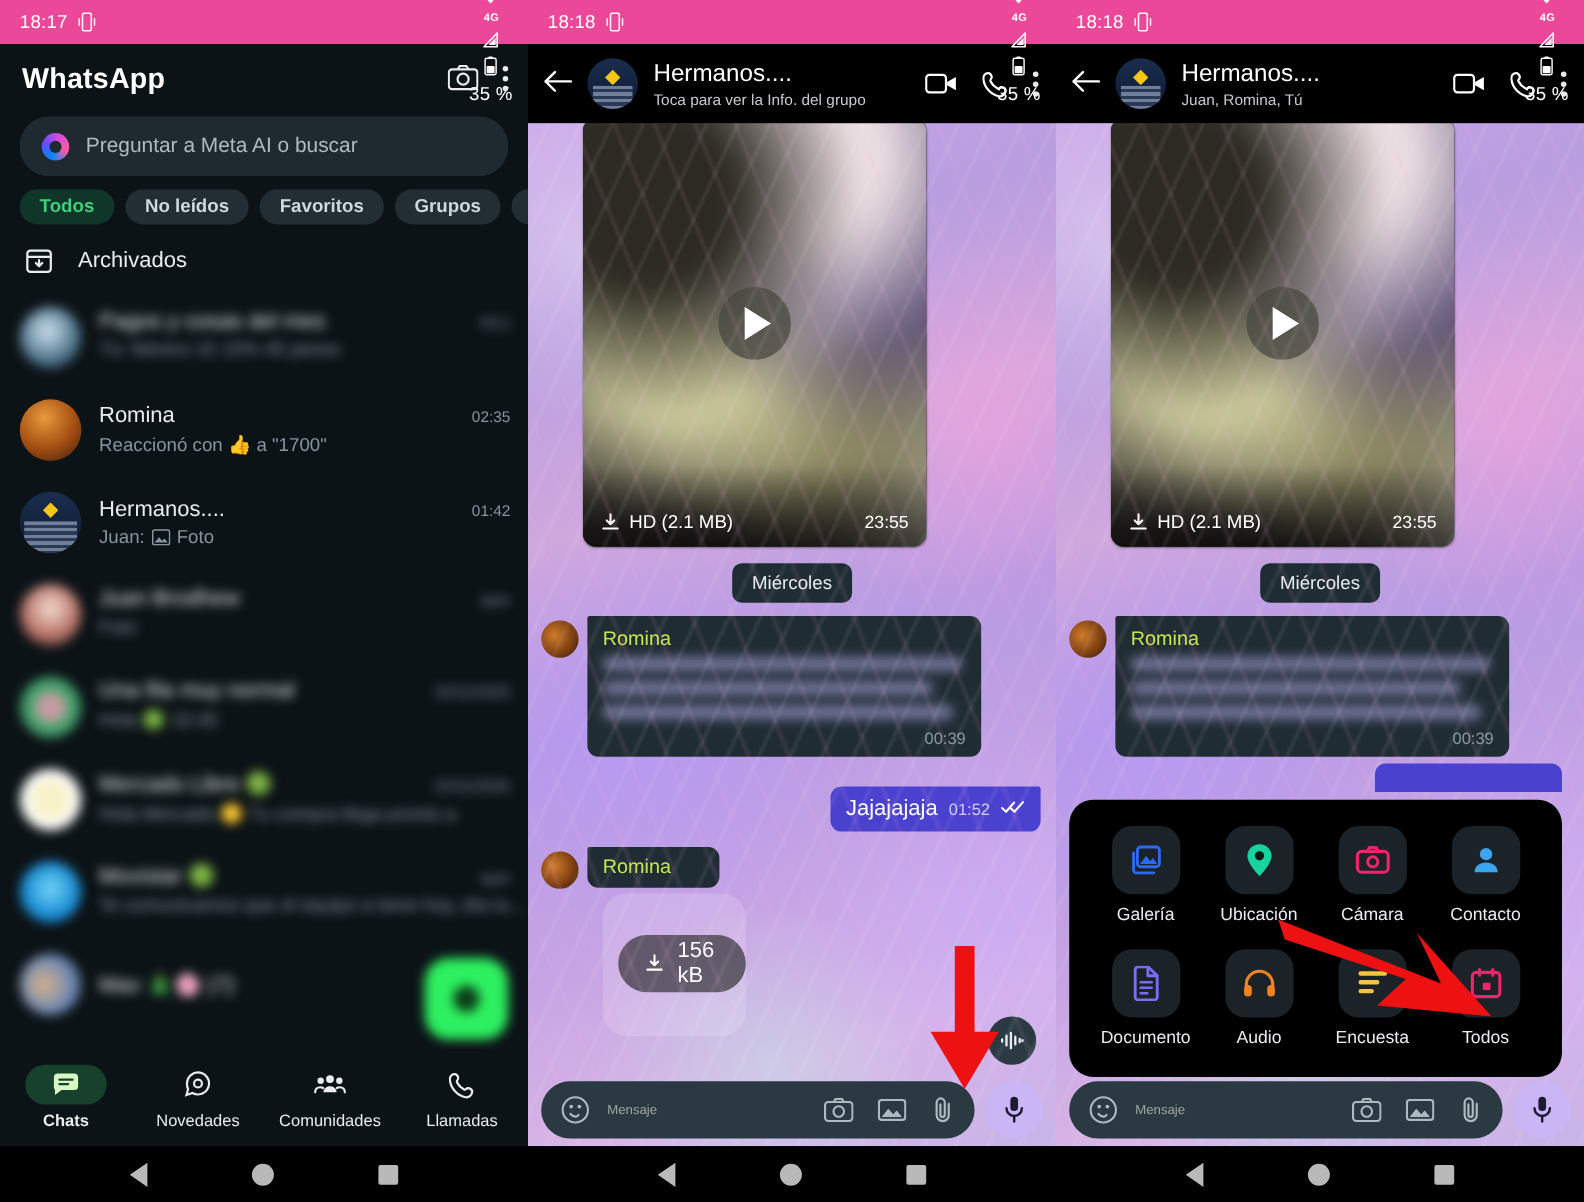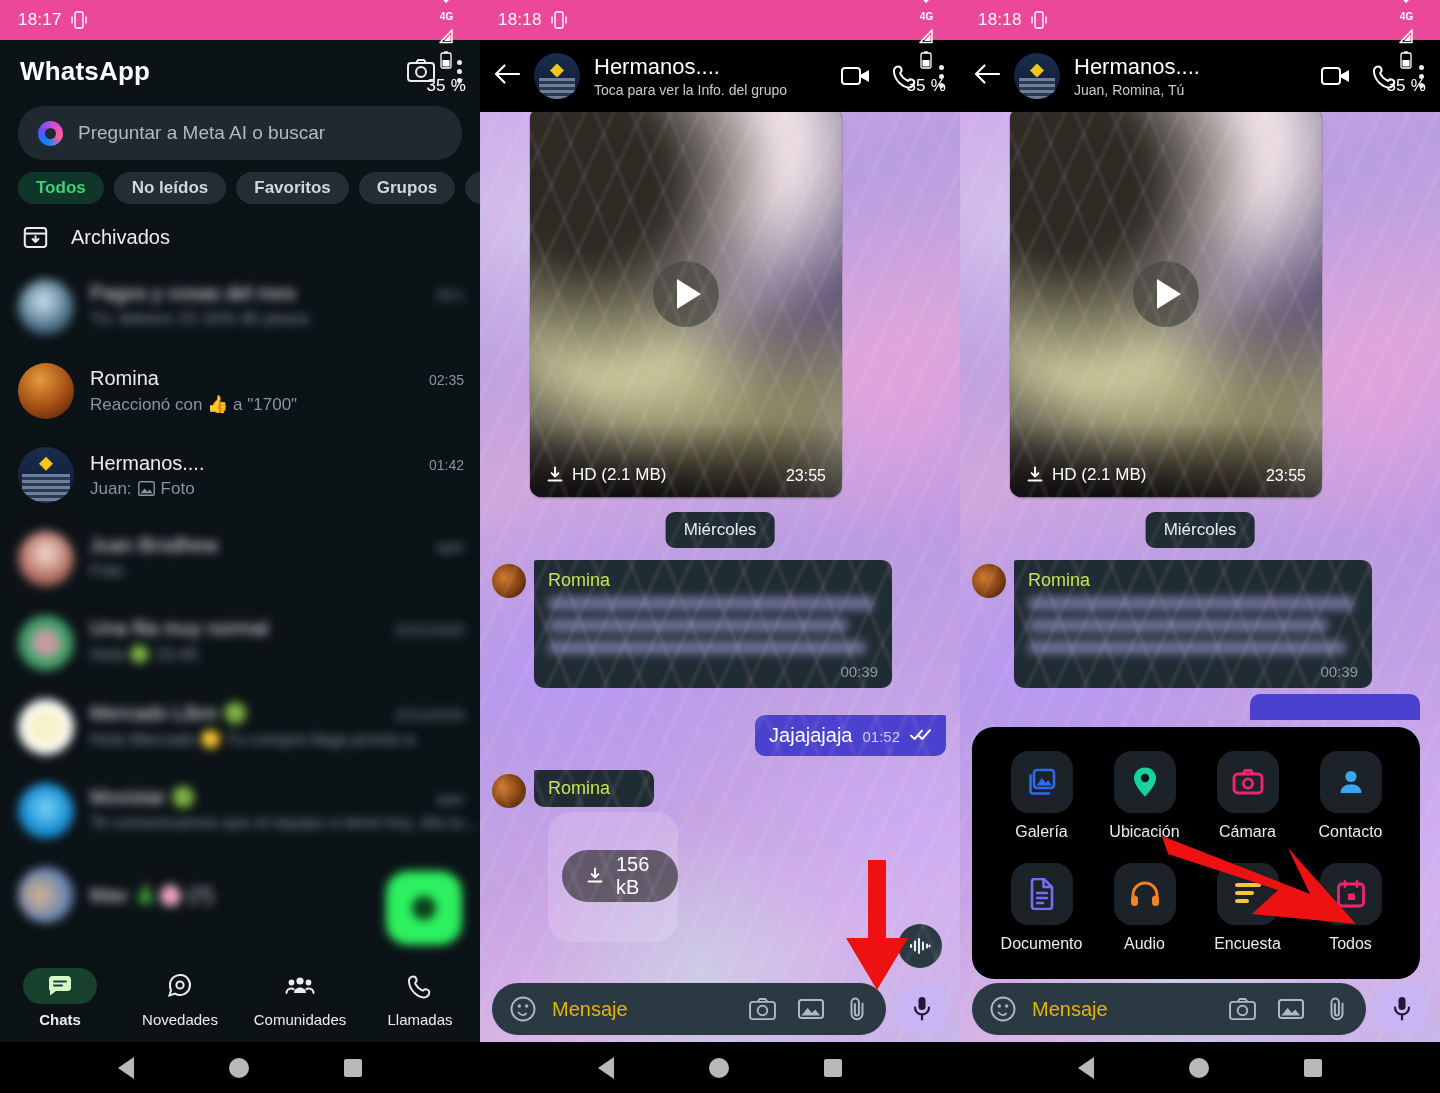--- a/index.html
+++ b/index.html
@@ -192,21 +192,21 @@
     border-radius: 8px; padding: 4px 10px; }
 
   .mic-fab { position: absolute; width: 44px; height: 44px; border-radius: 50%; background: #2a3942;
     display: flex; align-items: center; justify-content: center; }
 
   
   .inputbar { position: absolute; left: 0; right: 0; bottom: 51px; height: 66px;
     display: flex; align-items: center; gap: 10px; padding: 0 12px; }
   .inputfield { flex: 1; height: 52px; border-radius: 28px; background: #2a3942;
     display: flex; align-items: center; gap: 16px; padding: 0 18px; }
-  .msg-ph { flex: 1; color: #eab308; font-size: 20px; }
+  .msg-ph { flex: 1; color: #a3a3a3; font-size: 12px; }
   .in-icons { display: flex; align-items: center; gap: 22px; }
   .mic-btn { width: 52px; height: 52px; border-radius: 50%; background: #cbb6f5;
     display: flex; align-items: center; justify-content: center; flex: none; }
 
   
   .attach-sheet {
     position: absolute; left: 12px; right: 20px; bottom: 114px;
     background: #000; border-radius: 22px; padding: 24px 18px 26px; z-index: 5; margin-top: 14px;
   }
   .attach-grid { display: grid; grid-template-columns: repeat(4,1fr); row-gap: 22px; }

